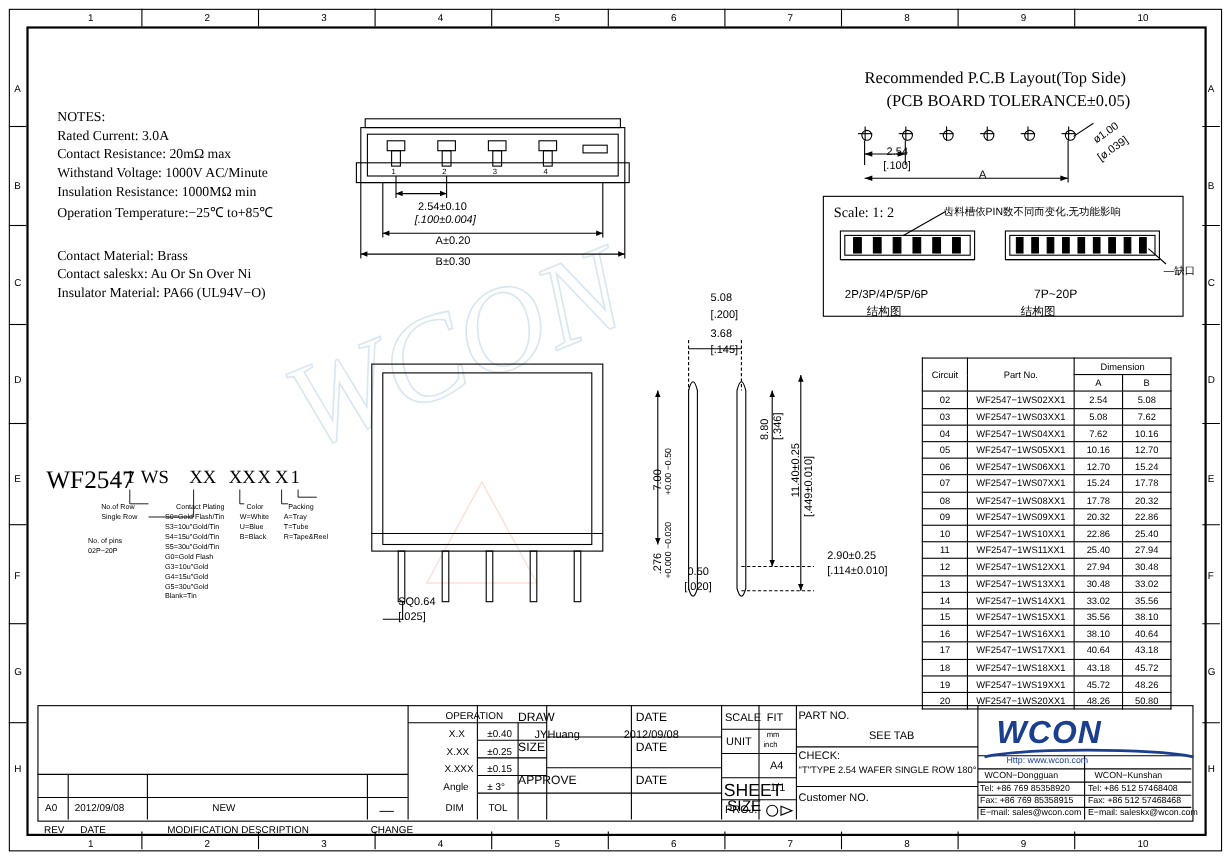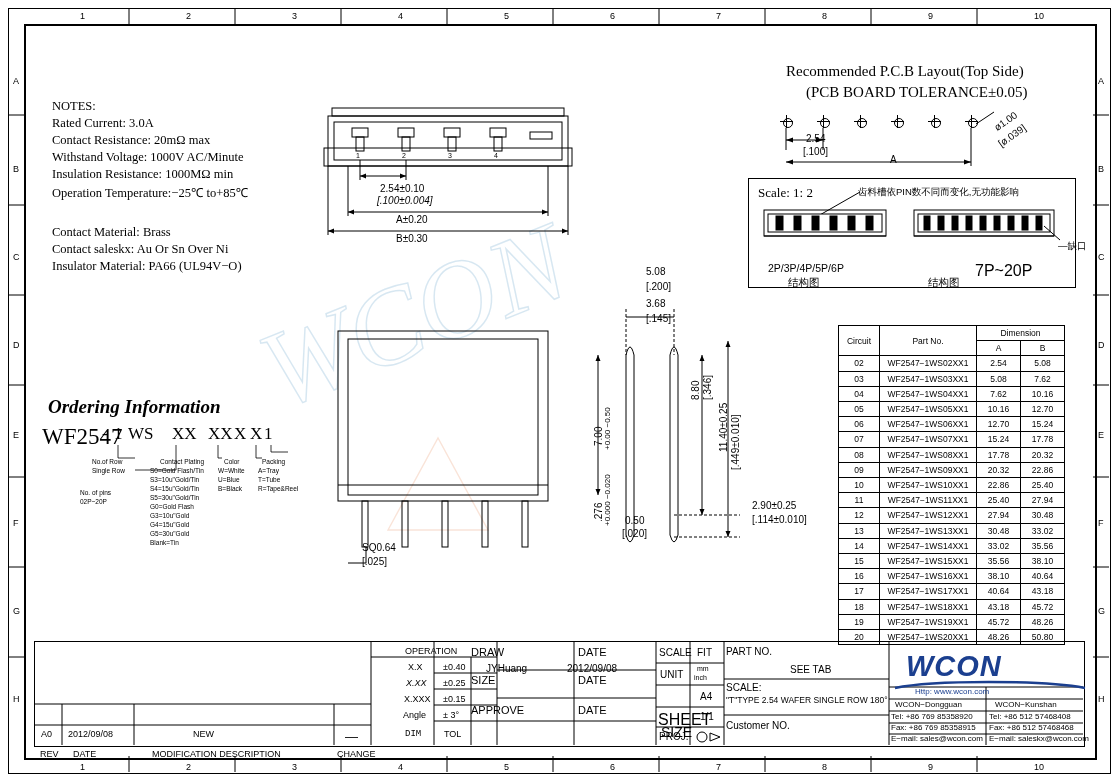--- a/index.html
+++ b/index.html
@@ -143,21 +143,20 @@
   <div class="notes" style="left:52px; top:242px;">Contact saleskx: Au Or Sn Over Ni</div>
   <div class="notes" style="left:52px; top:259px;">Insulator Material: PA66 (UL94V−O)</div>
 
   <div class="abs" style="left:270px;top:260px;width:420px;height:300px;opacity:0.18;">
     <svg width="420" height="300">
       <text x="10" y="150" font-family="Liberation Serif, serif" font-size="110" font-style="italic" fill="none" stroke="#2a7fb8" stroke-width="1.5" transform="rotate(-22 10 150)">WCON</text>
       <polygon points="118,270 168,178 218,270" fill="none" stroke="#e06a2b" stroke-width="1.4"></polygon>
     </svg>
   </div>
 
-  <div class="abs ser" style="left:48px; top:396px; font-size:19px; font-weight:bold; font-style:italic;">Ordering Information</div>
 
   <div class="abs ser" style="left:42px; top:424px; font-size:23px;">WF2547</div>
   <div class="abs ser" style="left:102px;top:424px; font-size:17px;">-</div>
   <div class="abs ser" style="left:114px;top:424px; font-size:17px;">1</div>
   <div class="abs ser" style="left:128px;top:424px; font-size:17px;">WS</div>
   <div class="abs ser" style="left:172px;top:424px; font-size:17px;">XX</div>
   <div class="abs ser" style="left:208px;top:424px; font-size:17px;">XX</div>
   <div class="abs ser" style="left:234px;top:424px; font-size:17px;">X</div>
   <div class="abs ser" style="left:250px;top:424px; font-size:17px;">X</div>
   <div class="abs ser" style="left:264px;top:424px; font-size:17px;">1</div>
@@ -395,21 +394,21 @@
           <rect x="274" y="38" width="6" height="14"></rect>
         <rect x="288" y="38" width="6" height="14"></rect>
       </g>
       <line x1="166" y1="58" x2="306" y2="58"></line>
       <line x1="296" y1="48" x2="312" y2="62"></line>
     </g>
   </svg>
 
   <div class="abs" style="left:768px;top:262px;font-size:10.5px;">2P/3P/4P/5P/6P</div>
   <div class="abs" style="left:788px;top:276px;font-size:10.5px;">结构图</div>
-  <div class="abs" style="left:975px;top:262px;font-size:16px;">7P~20P</div>
+  <div class="abs" style="left:940px;top:262px;font-size:11px;">7P~20P</div>
   <div class="abs" style="left:928px;top:276px;font-size:10.5px;">结构图</div>
   <div class="abs" style="left:1058px;top:240px;font-size:9.5px;">—缺口</div>
 
   <table class="dim">
     <tbody>
         <tr>
       <td class="c-circ" rowspan="2">Circuit</td>
       <td class="c-part" rowspan="2">Part No.</td>
       <td colspan="2">Dimension</td>
     </tr>
@@ -591,27 +590,27 @@
   <div class="tb-txt" style="left:337px;top:749px;">CHANGE</div>
 
   <div class="tb-txt" style="left:41px; top:729px;">A0</div>
   <div class="tb-txt" style="left:68px; top:729px;">2012/09/08</div>
   <div class="tb-txt" style="left:193px;top:729px;">NEW</div>
   <div class="tb-txt" style="left:345px;top:729px;font-size:13px;">—</div>
 
   <div class="tb-txt" style="left:405px;top:646px;">OPERATION</div>
   <div class="tb-txt" style="left:408px;top:662px;">X.X</div>
   <div class="tb-txt" style="left:443px;top:662px;">±0.40</div>
-  <div class="tb-txt" style="left:406px;top:678px;font-style:italic;">X.XX</div>
+  <div class="tb-txt" style="left:406px;top:678px;">X.XX</div>
   <div class="tb-txt" style="left:443px;top:678px;">±0.25</div>
   <div class="tb-txt" style="left:404px;top:694px;">X.XXX</div>
   <div class="tb-txt" style="left:443px;top:694px;">±0.15</div>
   <div class="tb-txt" style="left:403px;top:710px;">Angle</div>
   <div class="tb-txt" style="left:443px;top:710px;">± 3°</div>
-  <div class="tb-txt" style="left:405px;top:729px;font-family:Liberation Mono, monospace;">DIM</div>
+  <div class="tb-txt" style="left:405px;top:729px;">DIM</div>
   <div class="tb-txt" style="left:444px;top:729px;">TOL</div>
 
   <div class="tb-txt" style="left:471px;top:646px;font-size:11px;">DRAW</div>
   <div class="tb-txt" style="left:486px;top:663px;font-size:10px;">JYHuang</div>
   <div class="tb-txt" style="left:471px;top:674px;font-size:11px;">SIZE</div>
   <div class="tb-txt" style="left:471px;top:704px;font-size:11px;">APPROVE</div>
 
   <div class="tb-txt" style="left:578px;top:646px;font-size:11px;">DATE</div>
   <div class="tb-txt" style="left:567px;top:663px;font-size:10px;">2012/09/08</div>
   <div class="tb-txt" style="left:578px;top:674px;font-size:11px;">DATE</div>
@@ -623,21 +622,21 @@
   <div class="tb-txt" style="left:697px;top:665px;font-size:7px;">mm</div>
   <div class="tb-txt" style="left:694px;top:674px;font-size:7px;">inch</div>
   <div class="tb-txt" style="left:661px;top:724px;font-size:14px;">SIZE</div>
   <div class="tb-txt" style="left:700px;top:691px;font-size:10px;">A4</div>
   <div class="tb-txt" style="left:658px;top:711px;font-size:16px;">SHEET</div>
   <div class="tb-txt" style="left:700px;top:711px;font-size:10px;">1/1</div>
   <div class="tb-txt" style="left:659px;top:731px;font-size:10px;">PROJ.</div>
 
   <div class="tb-txt" style="left:726px;top:646px;font-size:10px;">PART NO.</div>
   <div class="tb-txt" style="left:790px;top:664px;font-size:10px;">SEE TAB</div>
-  <div class="tb-txt" style="left:726px;top:682px;font-size:10px;">SCALE:</div>
+  <div class="tb-txt" style="left:726px;top:682px;font-size:10px;">CHECK:</div>
   <div class="tb-txt" style="left:726px;top:695px;font-size:8.5px;">"T"TYPE 2.54 WAFER SINGLE ROW 180°</div>
   <div class="tb-txt" style="left:726px;top:720px;font-size:10px;">Customer NO.</div>
 
   <div class="wcon" style="left:906px;top:650px;font-size:29px;letter-spacing:1px;">WCON</div>
   <svg width="200" height="12" style="left:893px;top:680px;">
     <path d="M2,8 C40,0 150,0 192,8" stroke="#1b3f8f" stroke-width="2.5" fill="none"></path>
   </svg>
   <div class="tb-txt" style="left:915px;top:687px;font-size:8px;color:#1b3f8f;">Http: www.wcon.com</div>
 
   <div class="tb-txt" style="left:895px;top:700px;font-size:8px;">WCON−Dongguan</div>

